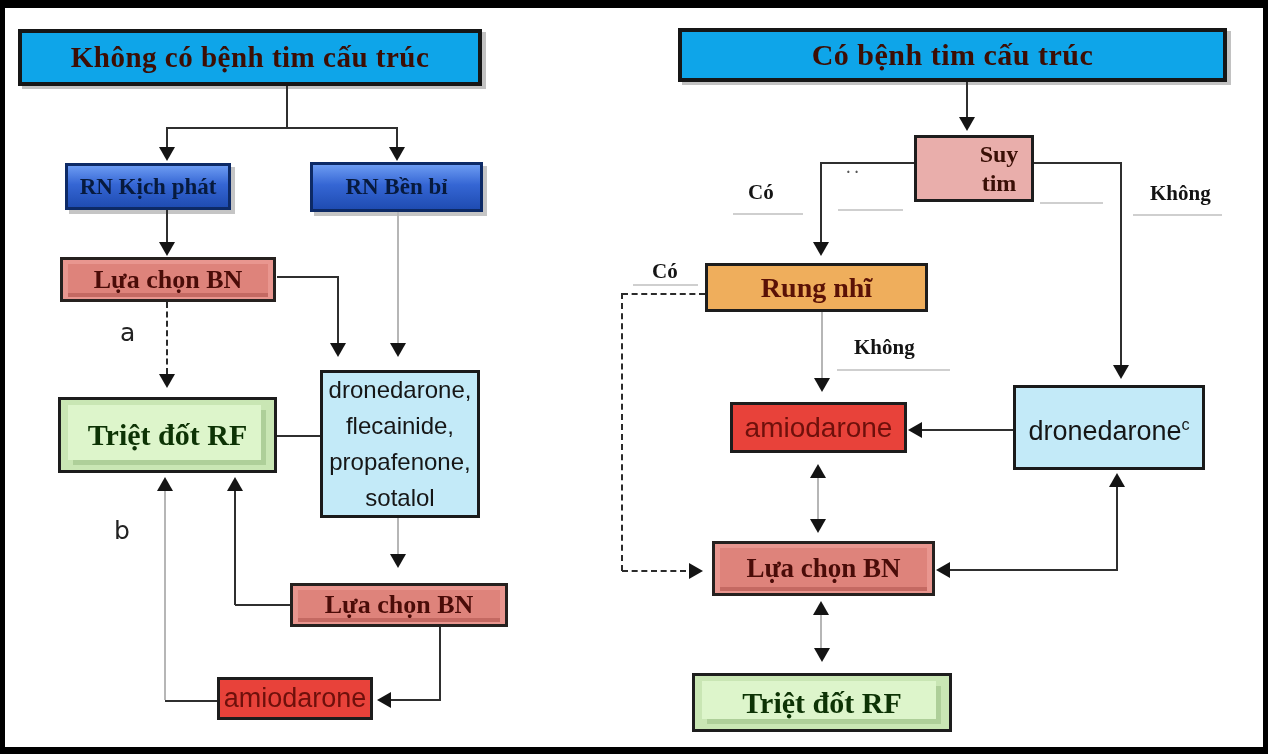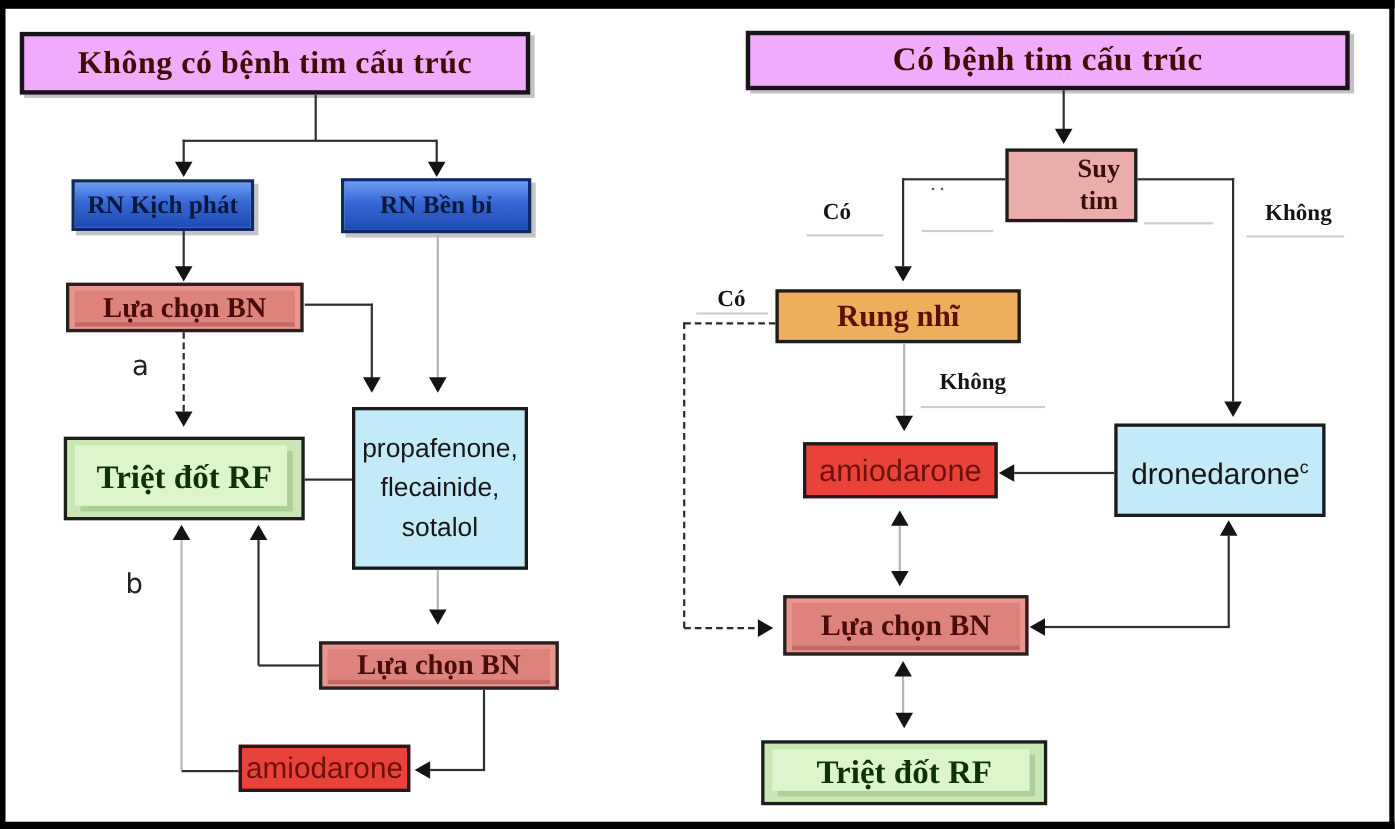--- a/index.html
+++ b/index.html
@@ -1,21 +1,21 @@
 <!DOCTYPE html>
 <html><head>
 <meta charset="utf-8">
 <style>
   html,body{margin:0;padding:0;background:#e8e8e8;}
   .stage{position:relative;width:1268px;height:754px;background:#ffffff;overflow:hidden;
          font-family:"Liberation Serif", serif;}
   .frame{position:absolute;background:#000;}
   .box{position:absolute;box-sizing:border-box;display:flex;align-items:center;justify-content:center;
        text-align:center;font-weight:bold;}
-  .banner{background:#f0abfc;border:4px solid #161616;color:#3c0e04;letter-spacing:.5px;
+  .banner{background:#0ea5e9;border:4px solid #161616;color:#3c0e04;letter-spacing:.5px;
           box-shadow:4px 3px 0 rgba(120,120,120,.45);}
   .blue{background:linear-gradient(180deg,#6c9bf2 0%,#3566d4 45%,#1f4cb2 100%);
         border:3px solid #0d2a66;color:#071a3d;box-shadow:4px 4px 0 rgba(110,110,110,.4);}
   .pink{background:#e9968f;border:3px solid #26211f;color:#4a0c08;}
   .pink .bevel{position:absolute;left:5px;right:5px;top:4px;bottom:6px;background:#de837b;
                box-shadow:0 4px 0 rgba(150,50,45,.45);}
   .pink span{position:relative;z-index:2;}
   .green{background:#c9e6b4;border:3px solid #1d1d1d;color:#0d3305;}
   .green .bevel{position:absolute;left:7px;right:13px;top:5px;bottom:10px;background:#ddf5cb;
                 box-shadow:5px 5px 0 #aecf99;}
@@ -86,22 +86,23 @@
   <div class="ah d" style="left:390px;top:343px;"></div>
 
   <div class="box green" style="left:58px;top:397px;width:219px;height:76px;font-size:30px;">
     <i class="bevel"></i>
     <span>Triệt đốt RF</span>
   </div>
 
   <div class="ln" style="left:277px;top:435px;width:43px;height:2px;"></div>
 
   <div class="box cyan" style="left:320px;top:370px;width:160px;height:148px;font-size:24px;line-height:36px;flex-direction:column;font-weight:normal;">
+    <div>dronedarone,</div>
+    <div>flecainide,</div>
     <div>propafenone,</div>
-    <div>flecainide,</div>
     <div>sotalol</div>
   </div>
 
   <div class="gl" style="left:397px;top:518px;width:2px;height:36px;"></div>
   <div class="ah d" style="left:390px;top:554px;"></div>
 
   <div class="box pink" style="left:290px;top:583px;width:218px;height:44px;font-size:26px;">
     <i class="bevel"></i>
     <span>Lựa chọn BN</span>
   </div>

